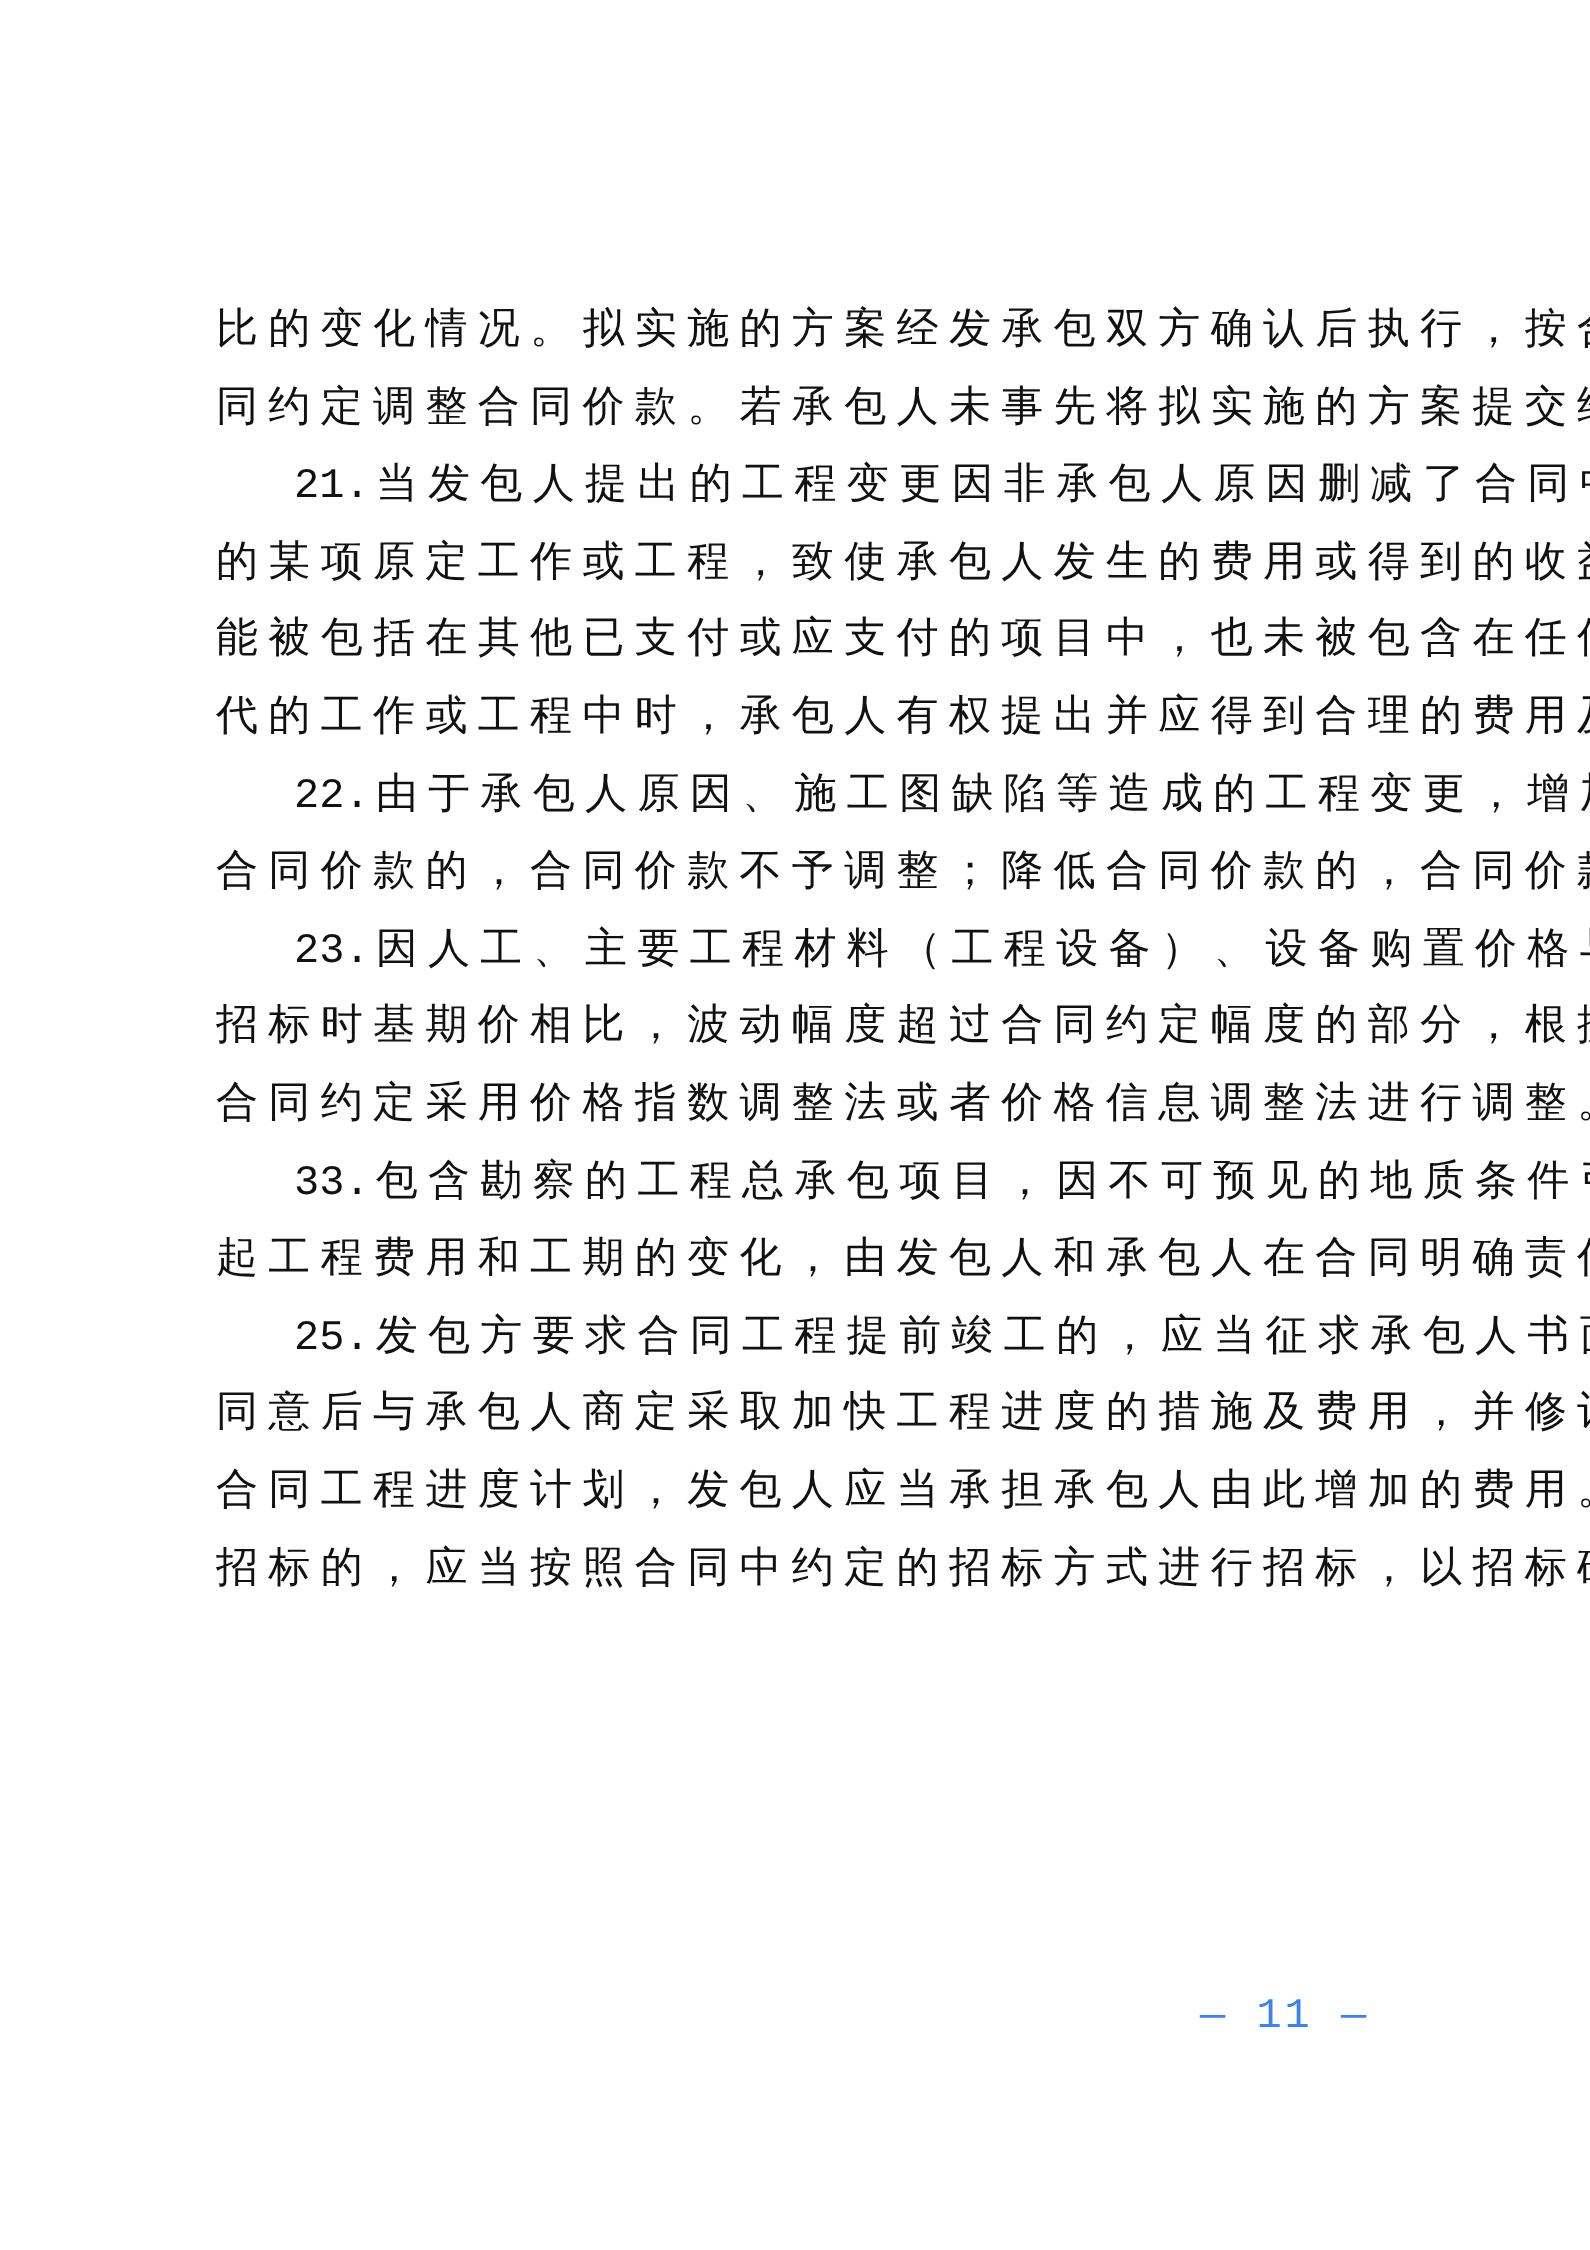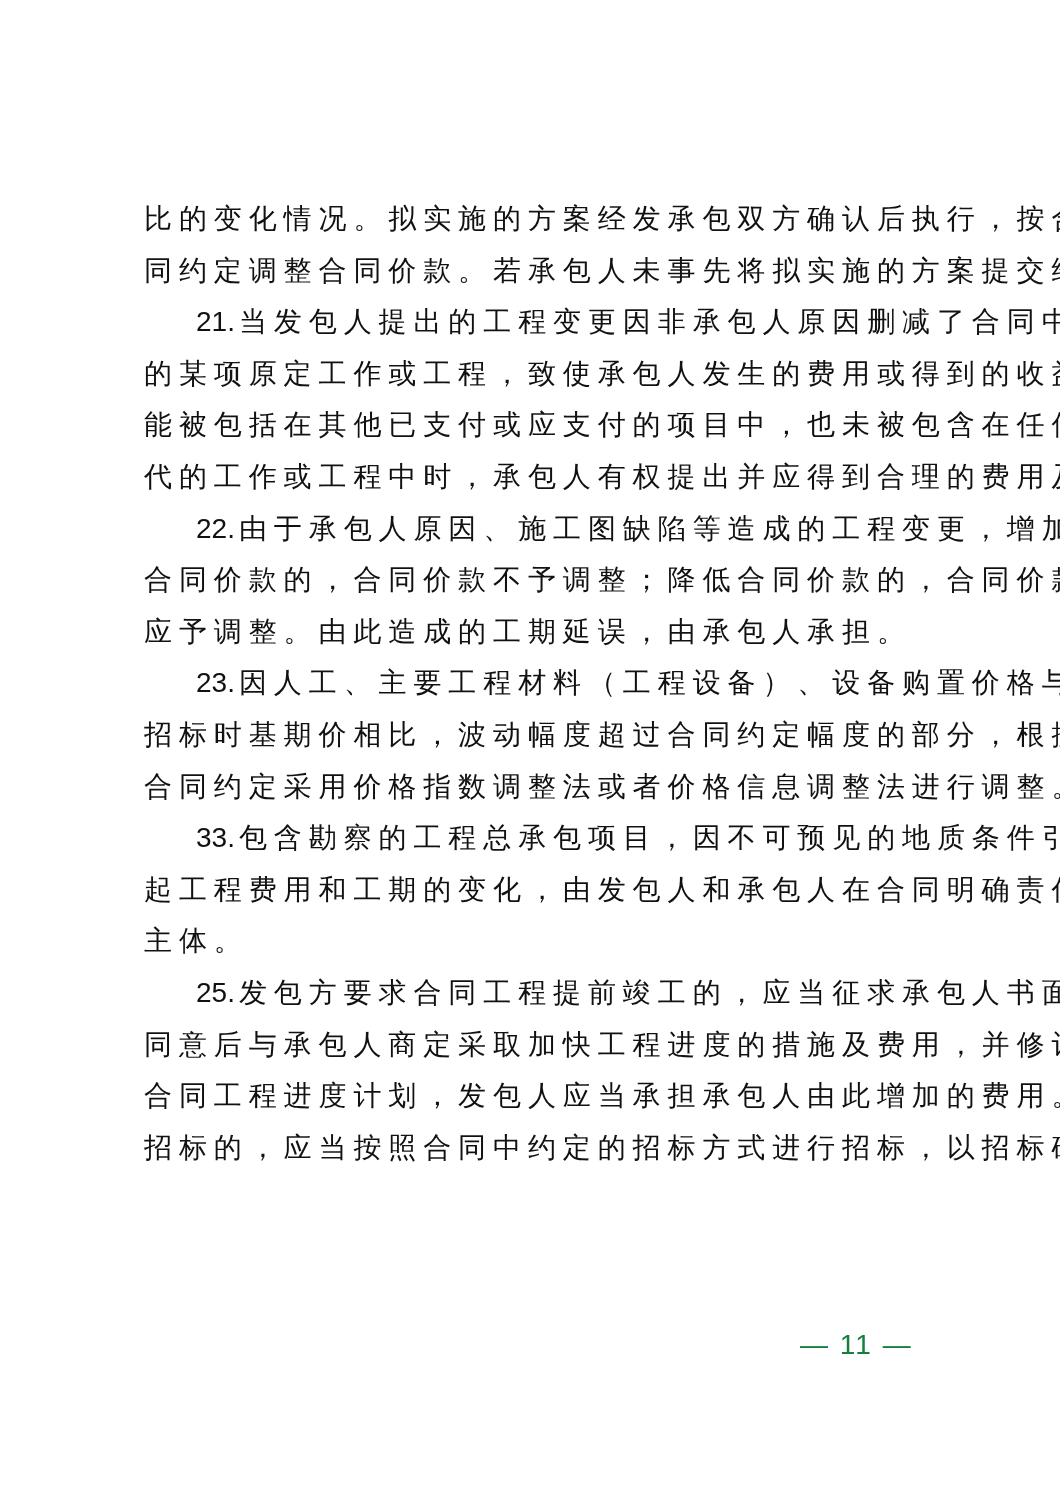--- a/index.html
+++ b/index.html
@@ -33,36 +33,36 @@
     line-height: 51.6px;
     font-size: 28px;
     white-space: nowrap;
     letter-spacing: 6.9px;
     overflow: visible;
   }
   .line.indent {
     padding-left: 52px;
   }
   .num {
-    font-family: Liberation Sans, sans-serif;
+    font-family: Liberation Mono, monospace;
     font-size: 28px;
     letter-spacing: 0;
     margin-right: 4px;
   }
   .page-number {
     position: absolute;
     left: 800px;
     top: 1326px;
     width: 105px;
     text-align: center;
-    font-family: Liberation Sans, sans-serif;
+    font-family: Liberation Mono, monospace;
     font-size: 28px;
     line-height: 38px;
     letter-spacing: 2px;
-    color: #15803d;
+    color: #3b82f6;
     white-space: nowrap;
   }
 </style>
 </head>
 <body>
 
 <div class="page">
   <div class="body-text">
 
     <div>
@@ -73,33 +73,31 @@
     <div>
       <div class="line indent"><span class="num">21.</span><span>当发包人提出的工程变更因非承包人原因删减了合同中</span></div>
       <div class="line">的某项原定工作或工程，致使承包人发生的费用或得到的收益不</div>
       <div class="line">能被包括在其他已支付或应支付的项目中，也未被包含在任何替</div>
       <div class="line">代的工作或工程中时，承包人有权提出并应得到合理的费用及利</div>
     </div>
 
     <div>
       <div class="line indent"><span class="num">22.</span><span>由于承包人原因、施工图缺陷等造成的工程变更，增加</span></div>
       <div class="line">合同价款的，合同价款不予调整；降低合同价款的，合同价款</div>
-      <div class="line">应予调整。由此造成的工期延误，由承包人承担。</div>
     </div>
 
     <div>
       <div class="line indent"><span class="num">23.</span><span>因人工、主要工程材料（工程设备）、设备购置价格与</span></div>
       <div class="line">招标时基期价相比，波动幅度超过合同约定幅度的部分，根据</div>
       <div class="line">合同约定采用价格指数调整法或者价格信息调整法进行调整。</div>
     </div>
 
     <div>
       <div class="line indent"><span class="num">33.</span><span>包含勘察的工程总承包项目，因不可预见的地质条件引</span></div>
       <div class="line">起工程费用和工期的变化，由发包人和承包人在合同明确责任</div>
-      <div class="line">主体。</div>
     </div>
 
     <div>
       <div class="line indent"><span class="num">25.</span><span>发包方要求合同工程提前竣工的，应当征求承包人书面</span></div>
       <div class="line">同意后与承包人商定采取加快工程进度的措施及费用，并修订</div>
       <div class="line">合同工程进度计划，发包人应当承担承包人由此增加的费用。</div>
     </div>
 
     <div>
       <div class="line">招标的，应当按照合同中约定的招标方式进行招标，以招标确定</div>

